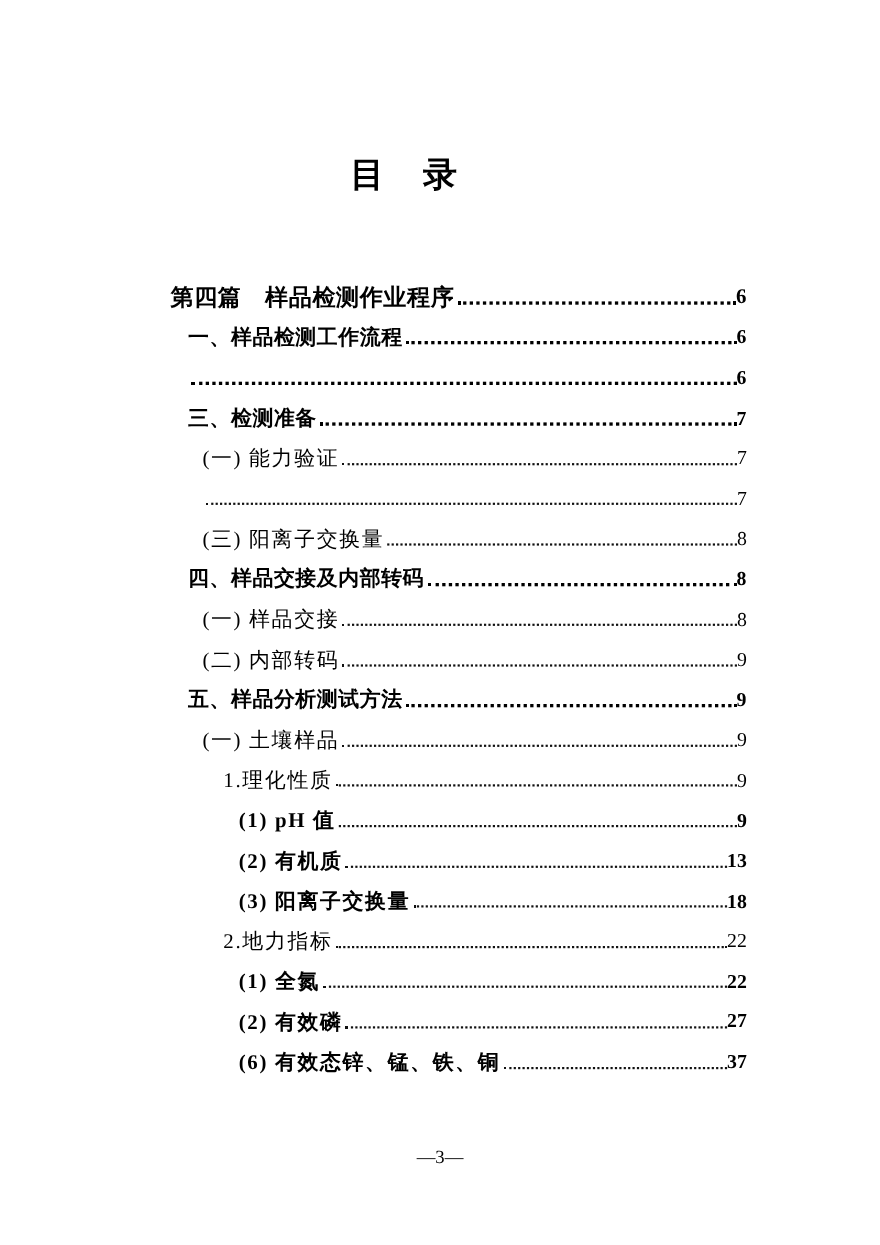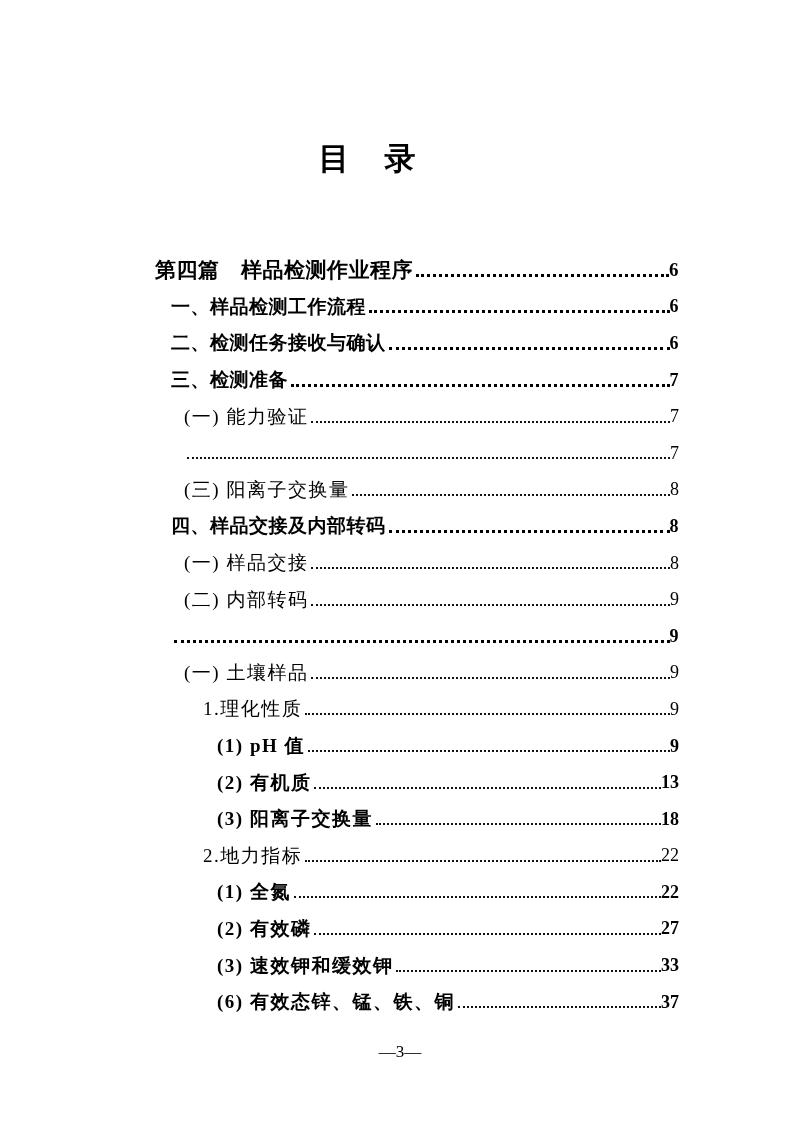--- a/index.html
+++ b/index.html
@@ -96,21 +96,20 @@
     <span class="toc-label">第四篇　样品检测作业程序</span>
     <span class="toc-leader"></span>
     <span class="toc-page">6</span>
   </div>
       <div class="toc-row level-1 bold">
     <span class="toc-label">一、样品检测工作流程</span>
     <span class="toc-leader"></span>
     <span class="toc-page">6</span>
   </div>
       <div class="toc-row level-1 bold">
-    <span class="toc-label">二、检测任务接收与确认</span>
     <span class="toc-leader"></span>
     <span class="toc-page">6</span>
   </div>
       <div class="toc-row level-1 bold">
     <span class="toc-label">三、检测准备</span>
     <span class="toc-leader"></span>
     <span class="toc-page">7</span>
   </div>
       <div class="toc-row level-2">
     <span class="toc-label">(一) 能力验证</span>
@@ -135,20 +134,21 @@
     <span class="toc-label">(一) 样品交接</span>
     <span class="toc-leader"></span>
     <span class="toc-page">8</span>
   </div>
       <div class="toc-row level-2">
     <span class="toc-label">(二) 内部转码</span>
     <span class="toc-leader"></span>
     <span class="toc-page">9</span>
   </div>
       <div class="toc-row level-1 bold">
+    <span class="toc-label">五、样品分析测试方法</span>
     <span class="toc-leader"></span>
     <span class="toc-page">9</span>
   </div>
       <div class="toc-row level-2">
     <span class="toc-label">(一) 土壤样品</span>
     <span class="toc-leader"></span>
     <span class="toc-page">9</span>
   </div>
       <div class="toc-row level-3">
     <span class="toc-label">1.理化性质</span>
@@ -179,25 +179,20 @@
     <span class="toc-label">(1) 全氮</span>
     <span class="toc-leader"></span>
     <span class="toc-page">22</span>
   </div>
       <div class="toc-row level-4">
     <span class="toc-label">(2) 有效磷</span>
     <span class="toc-leader"></span>
     <span class="toc-page">27</span>
   </div>
       <div class="toc-row level-4">
-    <span class="toc-label">(3) 速效钾和缓效钾</span>
-    <span class="toc-leader"></span>
-    <span class="toc-page">33</span>
-  </div>
-      <div class="toc-row level-4">
     <span class="toc-label">(6) 有效态锌、锰、铁、铜</span>
     <span class="toc-leader"></span>
     <span class="toc-page">37</span>
   </div>
     </div>
 
   <div class="page-footer">—3—</div>
 </div>
 
 </body></html>

